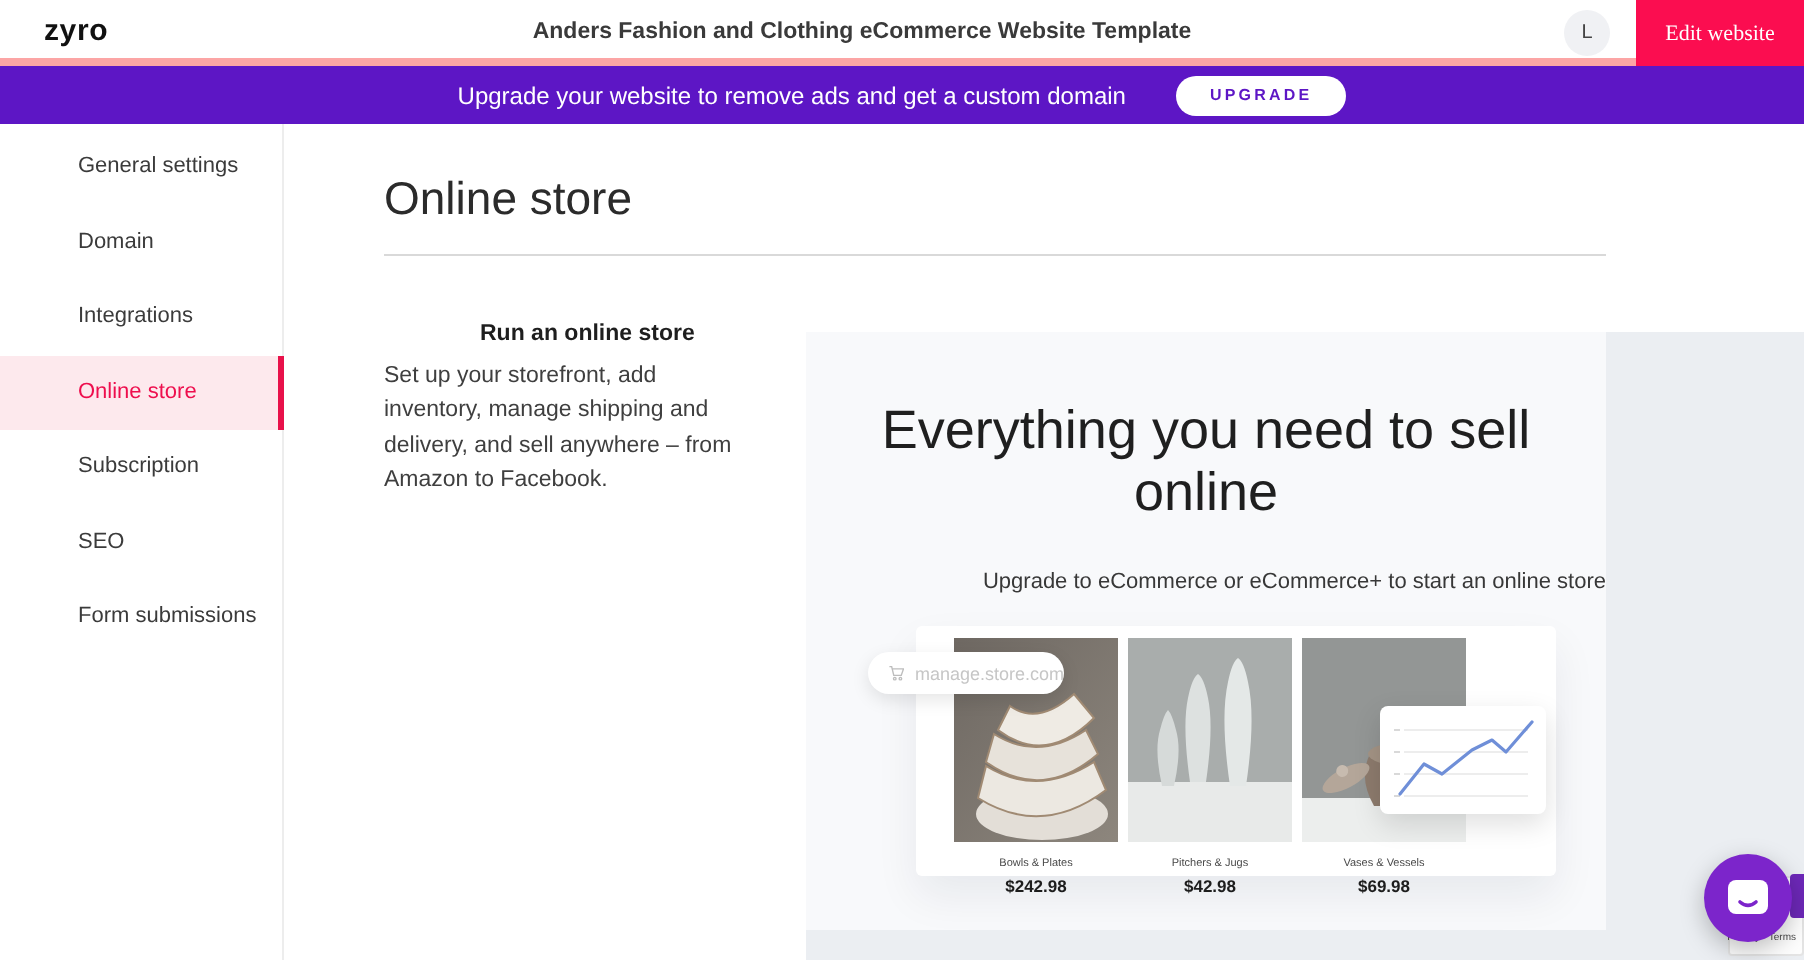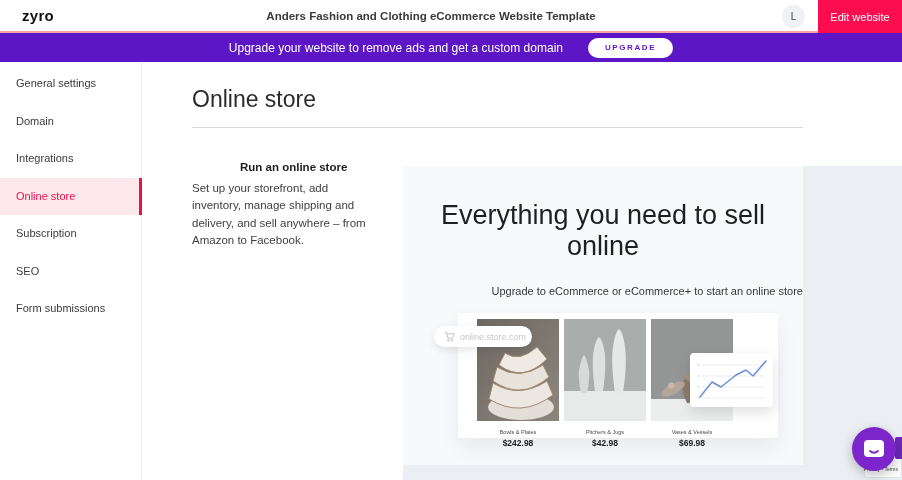--- a/index.html
+++ b/index.html
@@ -1,37 +1,37 @@
 <!DOCTYPE html>
 <html><head>
 <meta charset="utf-8">
 <style>
   * { margin:0; padding:0; box-sizing:border-box; }
   html,body { width:902px; height:480px; font-family:"Liberation Sans", sans-serif; background:#fff; overflow:hidden; }
   .app { position:relative; width:902px; height:480px; background:#fff; overflow:hidden; }
 
   
-  .topbar { position:absolute; left:0; top:0; width:902px; height:33px; background:#fff; border-bottom:2px solid #fca5a5; z-index:30; }
+  .topbar { position:absolute; left:0; top:0; width:902px; height:33px; background:#fff; border-bottom:4px solid #fca5a5; z-index:30; }
   .logo { position:absolute; left:22px; top:7px; font-size:15px; font-weight:700; color:#111; letter-spacing:.3px; cursor:pointer; }
   .tb-title { position:absolute; left:160px; right:200px; top:10px; text-align:center; font-size:11.5px; color:#3a3a3a; white-space:nowrap;font-weight:bold; }
   .avatar { position:absolute; left:782px; top:5px; width:23px; height:23px; border-radius:50%; background:#f0f1f4; color:#444;
             font-size:10px; display:flex; align-items:center; justify-content:center; cursor:pointer; }
   .edit-btn { position:absolute; left:818px; top:0; width:84px; height:33px; background:#fb0d50; color:#fff; border:none;
-              font-size:11px; font-family:Liberation Sans, sans-serif; cursor:pointer; }
+              font-size:11px; font-family:Liberation Serif, serif; cursor:pointer; }
 
   
   .banner { position:absolute; left:0; top:33px; width:902px; height:29px; background:#5d16c5; display:flex; align-items:center;
             justify-content:center; gap:25px; z-index:25; }
   .banner-text { color:#fff; font-size:12px; }
   .banner-btn { height:20px; padding:0 17px; border-radius:12px; border:none; background:#fff; color:#5d16c5;
                 font-size:8px; font-weight:700; letter-spacing:1.6px; font-family:inherit; cursor:pointer; }
 
   
   .sidebar { position:absolute; left:0; top:62px; width:142px; bottom:0; background:#fff; border-right:1px solid #ededed; padding-top:3px; z-index:10; }
-  .side-item { position:relative; height:37.5px; line-height:37.5px; padding-left:16px; font-size:11px; color:#3b3b3b; cursor:pointer; }
+  .side-item { position:relative; height:37.5px; line-height:37.5px; padding-left:39px; font-size:11px; color:#3b3b3b; cursor:pointer; }
   .side-item.active { background:#fde9ed; color:#ee0f4e; }
   .side-item.active::after { content:""; position:absolute; right:-1px; top:0; bottom:0; width:3px; background:#e8114a; }
 
   
   .page-title { position:absolute; left:192px; top:86px; font-size:23px; font-weight:400; color:#2b2b2b; z-index:5; }
   .title-rule { position:absolute; left:192px; top:127px; width:611px; height:1px; background:#d9d9d9; z-index:5; }
   .col-heading { position:absolute; left:192px; top:161px; font-size:11.5px; font-weight:700; color:#1e1e1e; z-index:5;margin-left:48px; }
   .col-desc { position:absolute; left:192px; top:180px; width:180px; font-size:11.5px; line-height:1.5; color:#3f3f3f; z-index:5; }
 
   .gray-bg { position:absolute; left:403px; top:166px; right:0; bottom:0; background:#ebeef2; z-index:1; }
@@ -154,21 +154,21 @@
         <div class="pprice">$69.98</div>
       </div>
     </div>
 
     <div class="search-pill">
       <svg width="11" height="11" viewBox="0 0 12 12" fill="none" stroke="#bdbdbd" stroke-width="1">
         <path d="M1 1.5 h1.6 l1.5 6.2 h5.3 l1.6 -4.6 H3.3"></path>
         <circle cx="4.8" cy="10" r="0.9"></circle>
         <circle cx="8.8" cy="10" r="0.9"></circle>
       </svg>
-      <span class="url">online.store.com</span>
+      <span class="url">manage.store.com</span>
     </div>
 
     <div class="chart-card">
       <svg width="83" height="54" viewBox="0 0 83 54">
         <g stroke="#ededed" stroke-width="1">
           <line x1="12" y1="12" x2="74" y2="12"></line>
             <line x1="12" y1="23" x2="74" y2="23"></line>
           <line x1="12" y1="34" x2="74" y2="34"></line>
             <line x1="12" y1="45" x2="74" y2="45"></line>
         </g>

